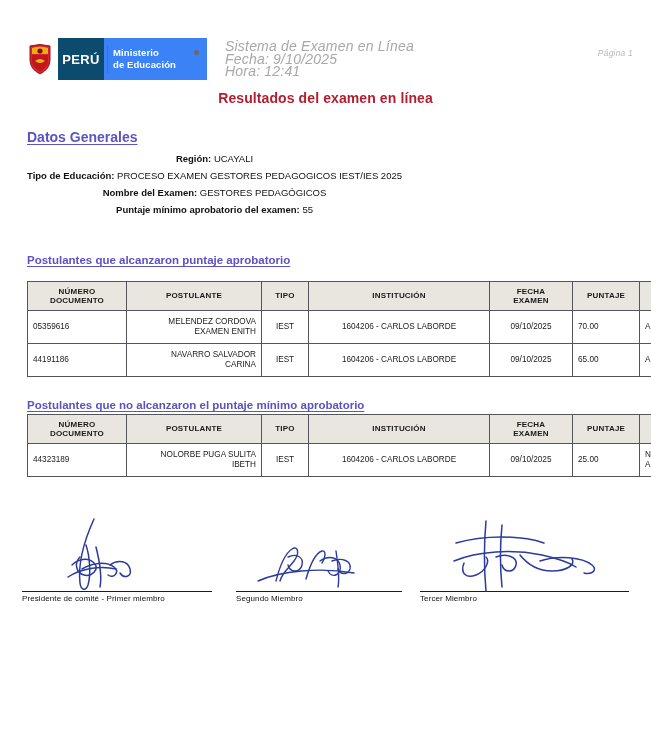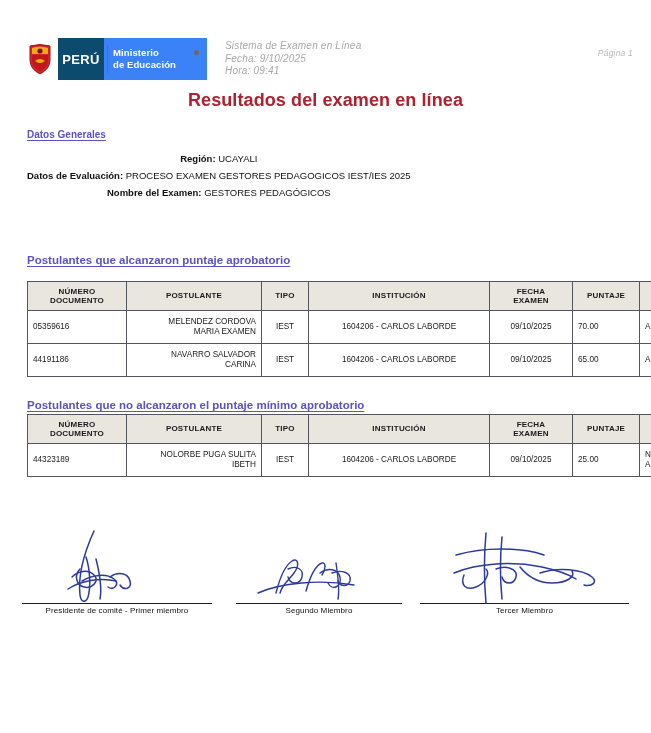--- a/index.html
+++ b/index.html
@@ -97,45 +97,45 @@
     top: 12px;
     width: 5px;
     height: 5px;
     border-radius: 50%;
     background: #6b6868;
   }
 
   .sysinfo {
     margin-left: 18px;
     padding-top: 2px;
-    font-size: 10px;
+    font-size: 14px;
     font-style: italic;
     color: #a8a8a8;
     line-height: 12.5px;
     letter-spacing: .2px;
   }
 
   
   .main-title {
     position: absolute;
     top: 90px;
     left: 0;
     width: 651px;
     text-align: center;
-    font-size: 18px;
+    font-size: 14px;
     font-weight: bold;
     color: #b02030;
     letter-spacing: .1px;
   }
 
   
   .sec-heading {
     position: absolute;
     left: 27px;
-    font-size: 10px;
+    font-size: 14px;
     font-weight: bold;
     color: #5b52c4;
     text-decoration: underline;
     text-underline-offset: 2px;
   }
   #heading-datos { top: 129px; }
   #heading-aprobados { top: 254px; font-size: 11.5px; }
   #heading-desaprobados { top: 387px; font-size: 11.5px; margin-top: 12px; }
 
   
@@ -197,22 +197,22 @@
   
   .signatures {
     position: absolute;
     top: 520px;
     left: 22px;
     width: 607px;
     height: 95px;
   }
   .sig-slot {
     position: absolute;
-    bottom: 0;
-    text-align: center;
+    bottom: 12px;
+    text-align: left;
   }
   #sig-1 { left: 0px;   width: 190px; }
   #sig-2 { left = 0; left: 214px; width: 166px; }
   #sig-3 { left: 398px; width: 209px; }
 
   .sig-ink {
     position: absolute;
     bottom: 6px;
     left: 0;
     width: 100%;
@@ -253,39 +253,43 @@
     </div>
     <div class="min-box">
       <span>Ministerio</span>
       <span>de Educación</span>
       <div class="min-deco"></div>
     </div>
   </div>
   <div class="sysinfo">
     <div>Sistema de Examen en Línea</div>
     <div>Fecha: 9/10/2025</div>
-    <div>Hora: 09:41</div>
+    <div>Hora: 12:41</div>
   </div>
 </div>
 
 <div class="main-title">Resultados del examen en línea</div>
 
 <div class="sec-heading" id="heading-datos">Datos Generales</div>
 <div class="datos">
   <div class="row">
     <b>Región:</b>
     <span>UCAYALI</span>
   </div>
   <div class="row">
-    <b>Datos de Evaluación:</b>
+    <b>Tipo de Educación:</b>
     <span>PROCESO EXAMEN GESTORES PEDAGOGICOS IEST/IES 2025</span>
   </div>
   <div class="row">
     <b>Nombre del Examen:</b>
     <span>GESTORES PEDAGÓGICOS</span>
+  </div>
+  <div class="row">
+    <b>Puntaje mínimo aprobatorio del examen:</b>
+    <span>55</span>
   </div>
 </div>
 
 <div class="sec-heading" id="heading-aprobados">Postulantes que alcanzaron puntaje aprobatorio</div>
 <table class="result-table" id="table-aprobados">
   <thead>
     <tr>
       <th class="c-doc">
         <span>NÚMERO</span><br>
         <span>DOCUMENTO</span>
@@ -302,21 +306,21 @@
         <br>
         
       </th>
     </tr>
   </thead>
   <tbody>
     <tr>
       <td class="c-doc">05359616</td>
       <td class="c-post">
         <span>MELENDEZ CORDOVA</span><br>
-        <span>MARIA EXAMEN</span>
+        <span>EXAMEN ENITH</span>
       </td>
       <td class="c-tipo">IEST</td>
       <td class="c-inst">1604206 - CARLOS LABORDE</td>
       <td class="c-fecha">09/10/2025</td>
       <td class="c-punt">70.00</td>
       <td class="c-estado">APTO</td>
     </tr>
     <tr>
       <td class="c-doc">44191186</td>
       <td class="c-post">

